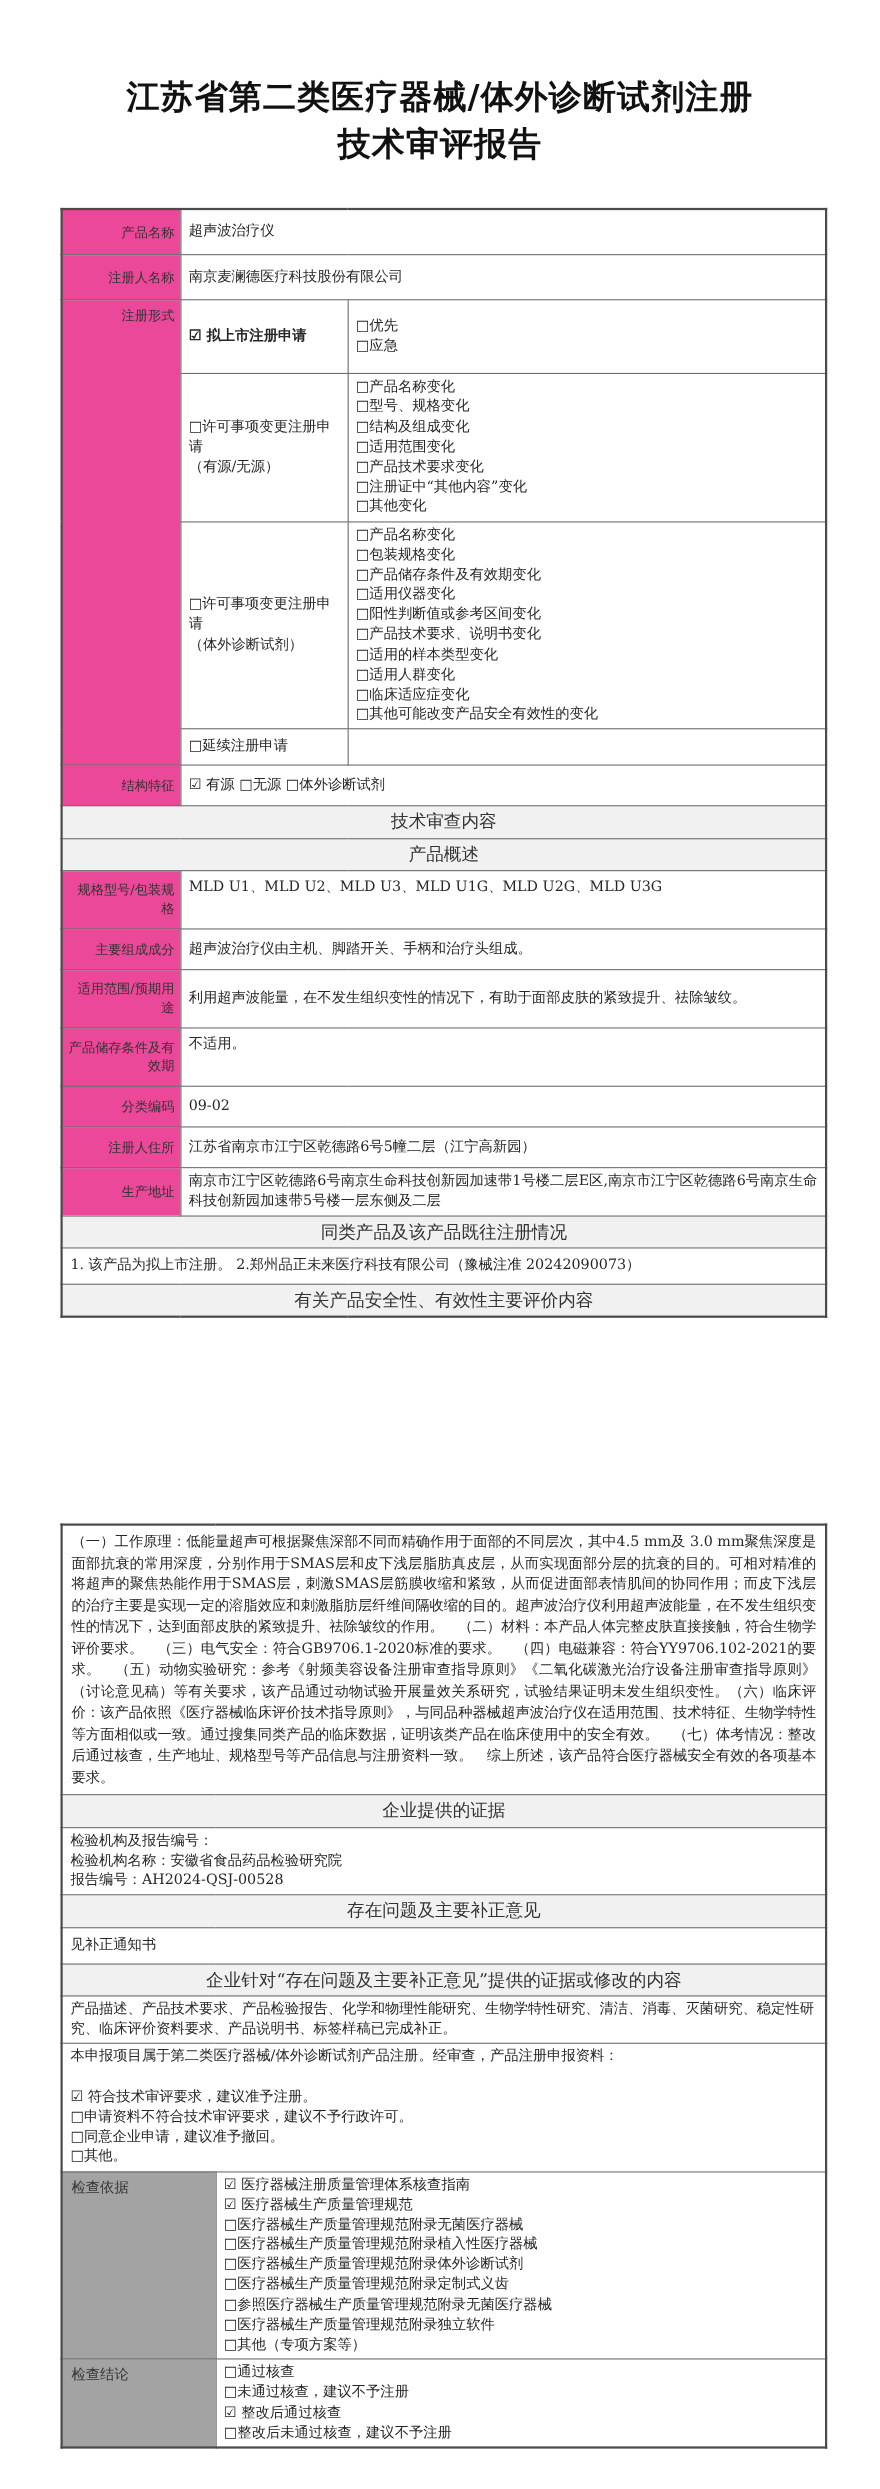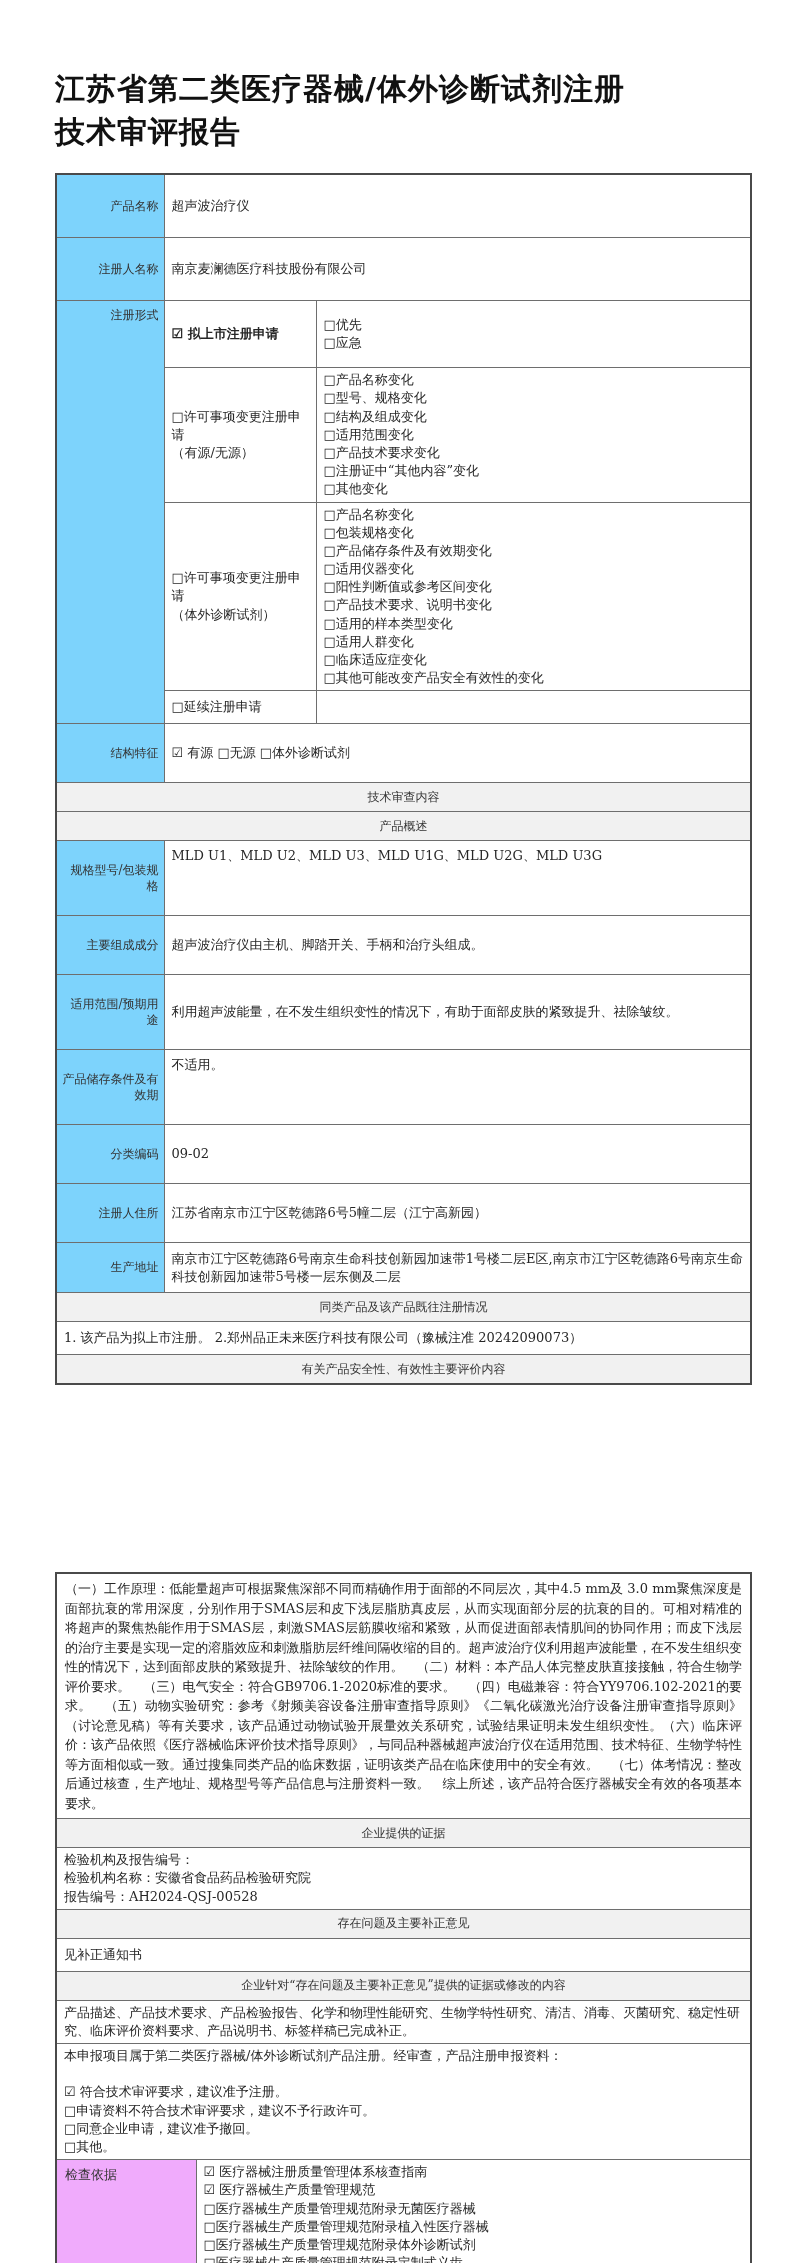--- a/index.html
+++ b/index.html
@@ -3,44 +3,44 @@
 <meta charset="utf-8">
 <style>
   html,body{margin:0;padding:0;background:#ffffff;}
   body{
     width:800px;min-height:2263px;
     font-family:"DejaVu Serif","Liberation Serif",serif;
     color:#262626;
   }
   .page{padding:68px 55px 110px 55px;}
   .doc-title{
-    text-align:left;font-weight:bold;font-size:30px;line-height:1.42;
-    letter-spacing:1px;margin:0 0 20px 0;color:#111;
+    text-align:center;font-weight:bold;font-size:30px;line-height:1.42;
+    letter-spacing:1px;margin:0 0 36px 0;color:#111;
   }
   table{
     border-collapse:collapse;table-layout:fixed;width:695px;
     border:2px solid #4a4a4a;
   }
   td{
     border:1px solid #6e6e6e;
     font-size:13px;line-height:1.4;
     padding:3px 7px;vertical-align:middle;
     word-break:break-all;
   }
   .lbl{
-    background:#7dd3fc;text-align:right;font-size:12px;
-    padding:16px 5px;color:#333;
+    background:#ec4899;text-align:right;font-size:12px;
+    padding:5px 5px;color:#333;
   }
   .vtop{vertical-align:top;padding-top:6px;}
   .lbl2{
-    background:#f0abfc;text-align:left;font-size:13px;
+    background:#a3a3a3;text-align:left;font-size:13px;
     vertical-align:top;padding:6px 8px;color:#333;
   }
   .hdr{
-    background:#f1f1f1;text-align:center;font-size:12px;
+    background:#f1f1f1;text-align:center;font-size:16px;
     height:22px;color:#333;
   }
   .pre{white-space:pre-line;}
   .para{text-align:justify;line-height:1.5;padding:5px 8px;}
   .gap{height:187px;}
   .h30{height:30px;}
   .h26{height:26px;}
   .h42{height:42px;}
   .h60{height:60px;font-weight:bold;}
 </style>

